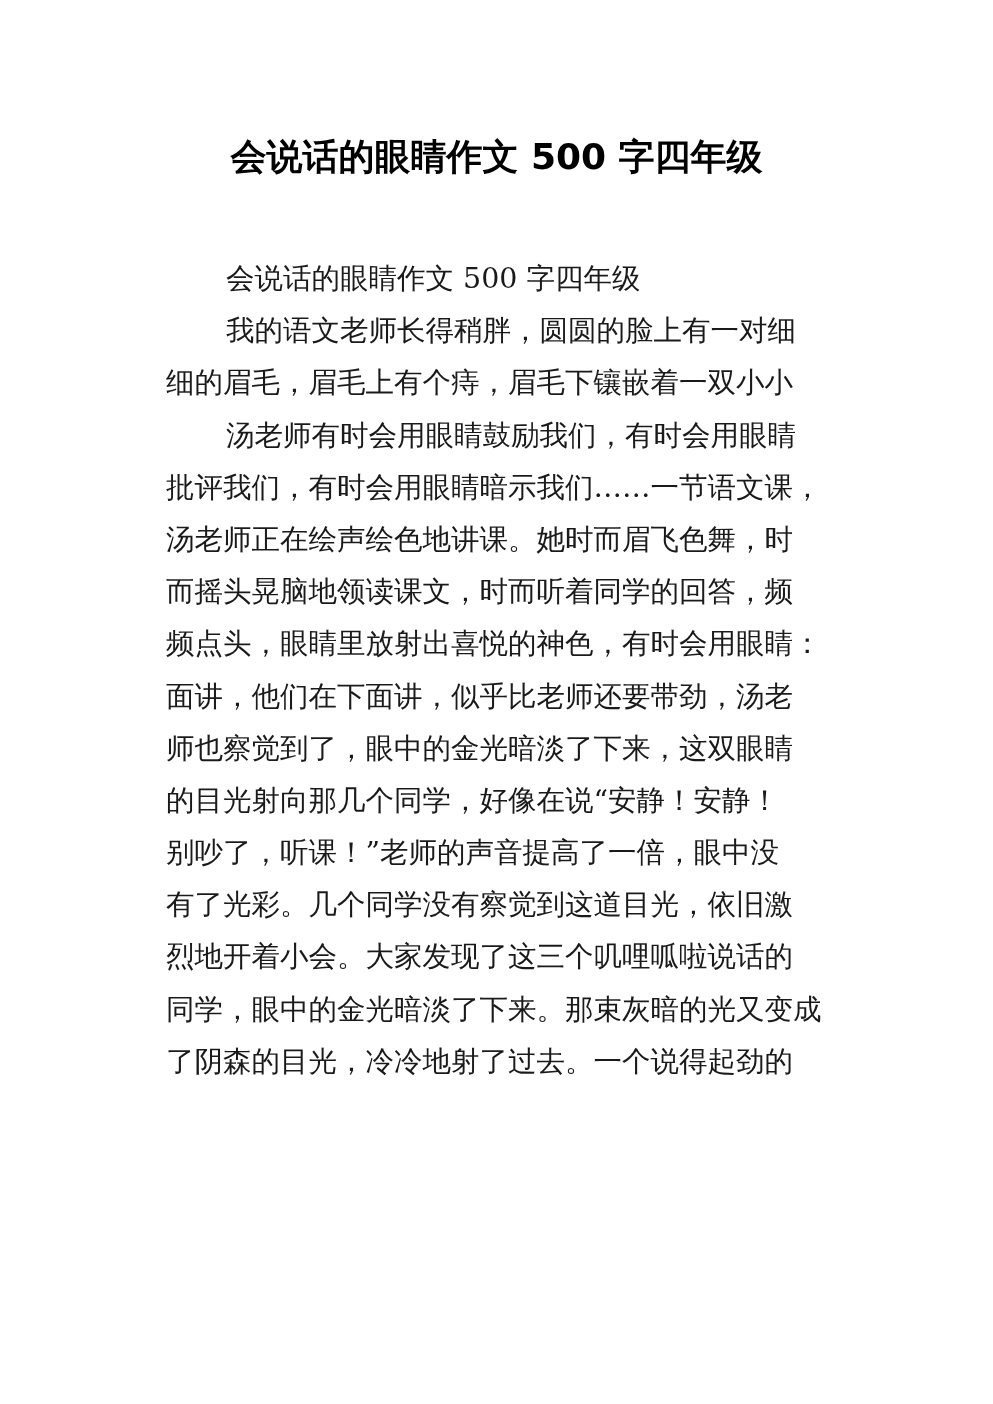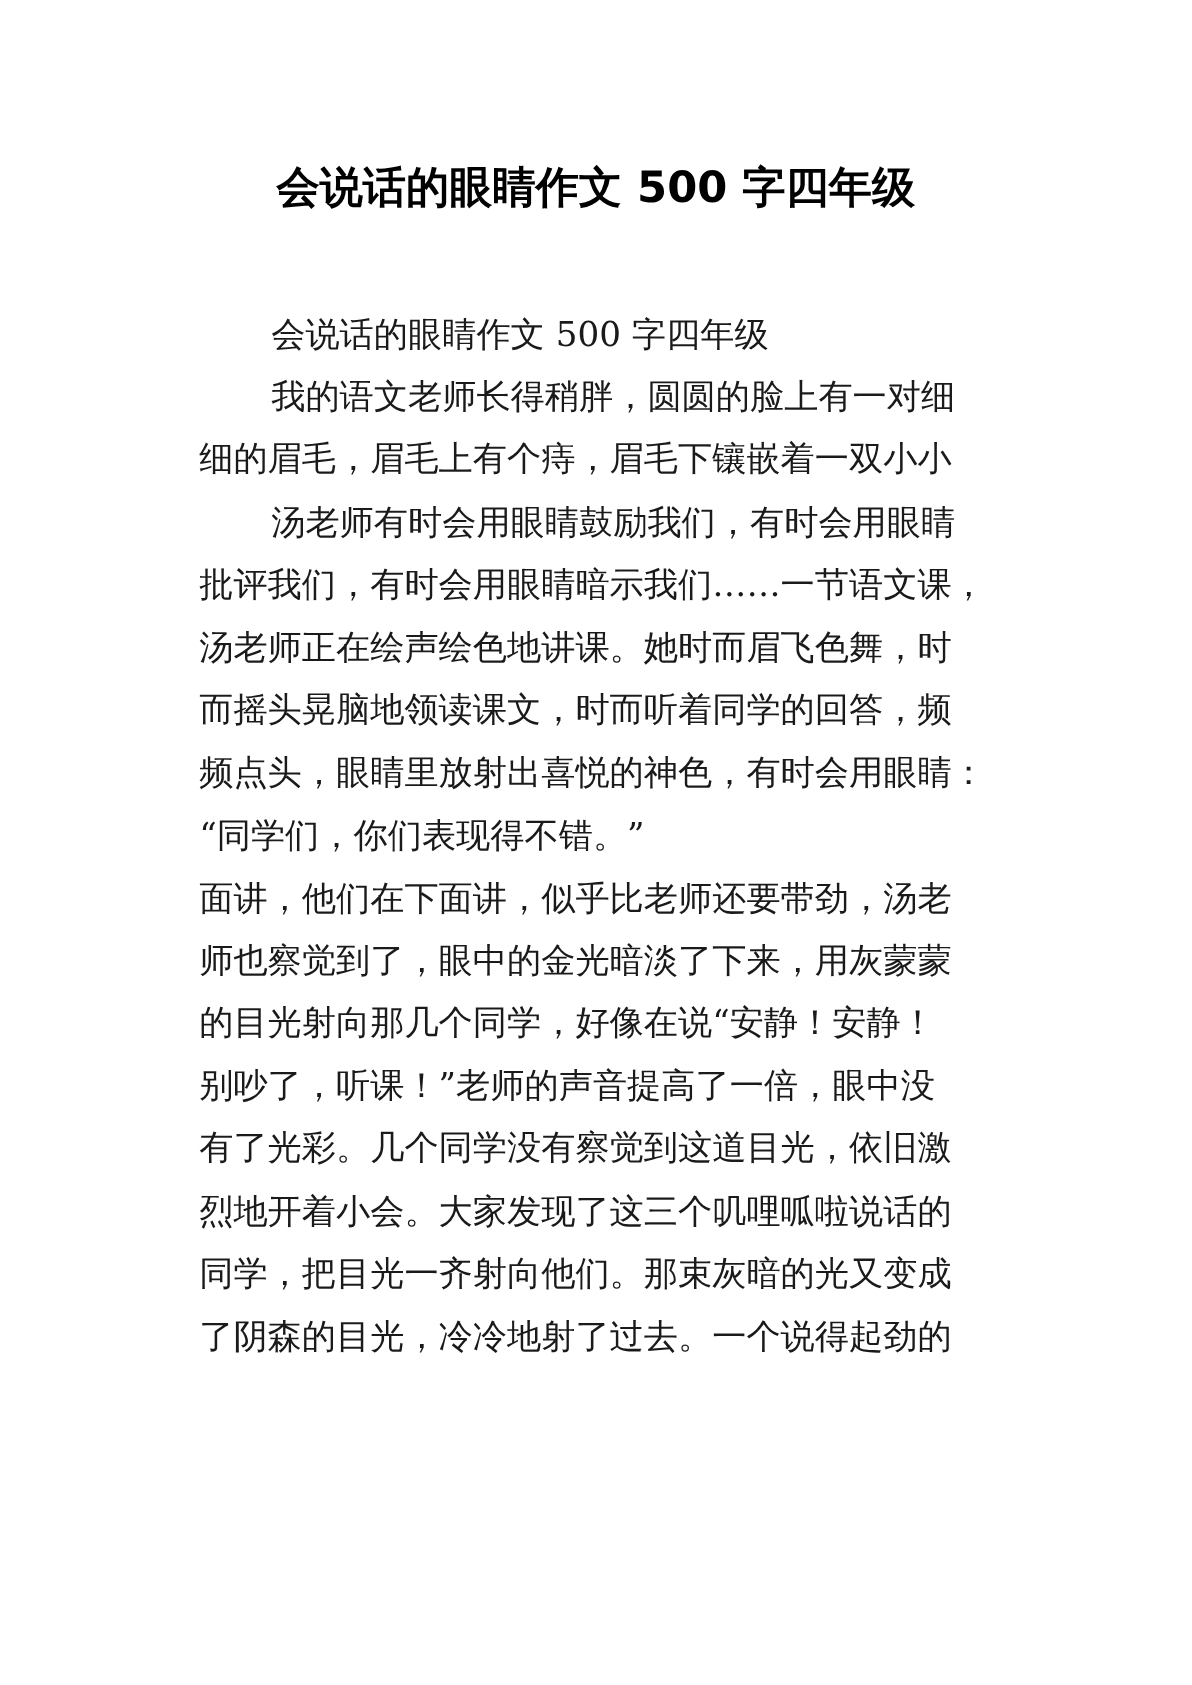--- a/index.html
+++ b/index.html
@@ -64,23 +64,22 @@
 
   <div class="body-text">
     <span class="line indent">会说话的眼睛作文 500 字四年级</span>
     <span class="line indent">我的语文老师长得稍胖，圆圆的脸上有一对细</span>
     <span class="line">细的眉毛，眉毛上有个痔，眉毛下镶嵌着一双小小</span>
     <span class="line indent">汤老师有时会用眼睛鼓励我们，有时会用眼睛</span>
     <span class="line">批评我们，有时会用眼睛暗示我们……一节语文课，</span>
     <span class="line">汤老师正在绘声绘色地讲课。她时而眉飞色舞，时</span>
     <span class="line">而摇头晃脑地领读课文，时而听着同学的回答，频</span>
     <span class="line">频点头，眼睛里放射出喜悦的神色，有时会用眼睛：</span>
-    <span class="line">“同学们，你们表现得不错。”</span>
     <span class="line">面讲，他们在下面讲，似乎比老师还要带劲，汤老</span>
-    <span class="line">师也察觉到了，眼中的金光暗淡了下来，用灰蒙蒙</span>
+    <span class="line">师也察觉到了，眼中的金光暗淡了下来，这双眼睛</span>
     <span class="line">的目光射向那几个同学，好像在说“安静！安静！</span>
     <span class="line">别吵了，听课！”老师的声音提高了一倍，眼中没</span>
     <span class="line">有了光彩。几个同学没有察觉到这道目光，依旧激</span>
     <span class="line">烈地开着小会。大家发现了这三个叽哩呱啦说话的</span>
-    <span class="line">同学，把目光一齐射向他们。那束灰暗的光又变成</span>
+    <span class="line">同学，眼中的金光暗淡了下来。那束灰暗的光又变成</span>
     <span class="line">了阴森的目光，冷冷地射了过去。一个说得起劲的</span>
   </div>
 </div>
 
 </body></html>

